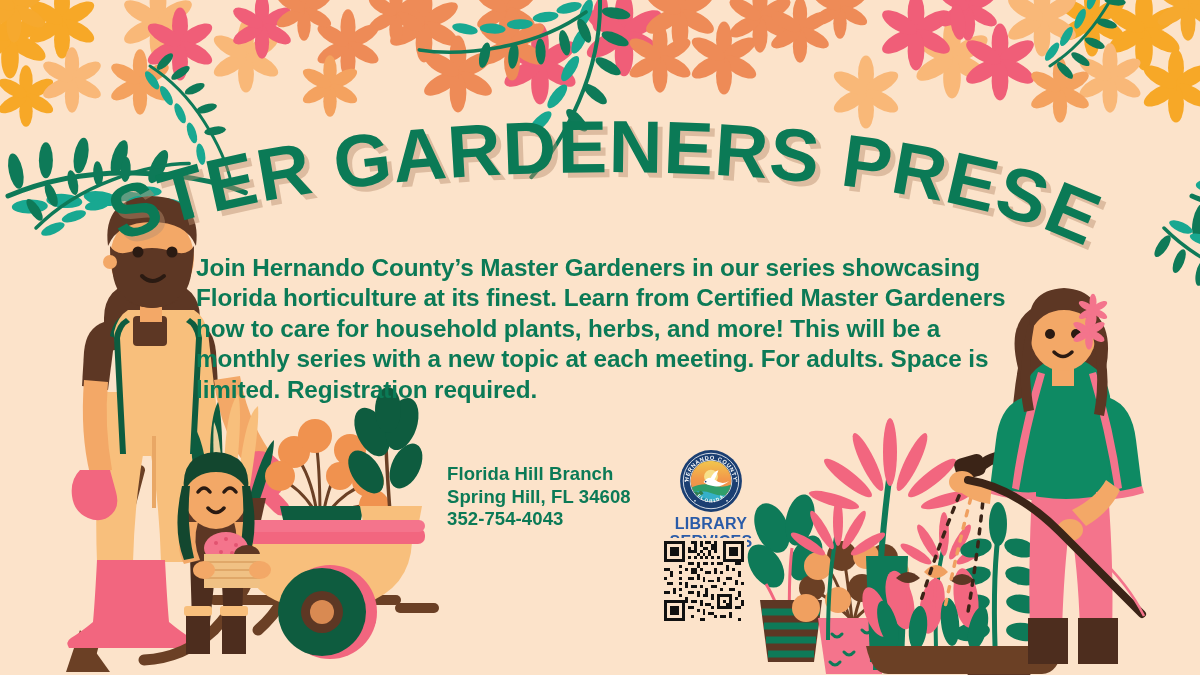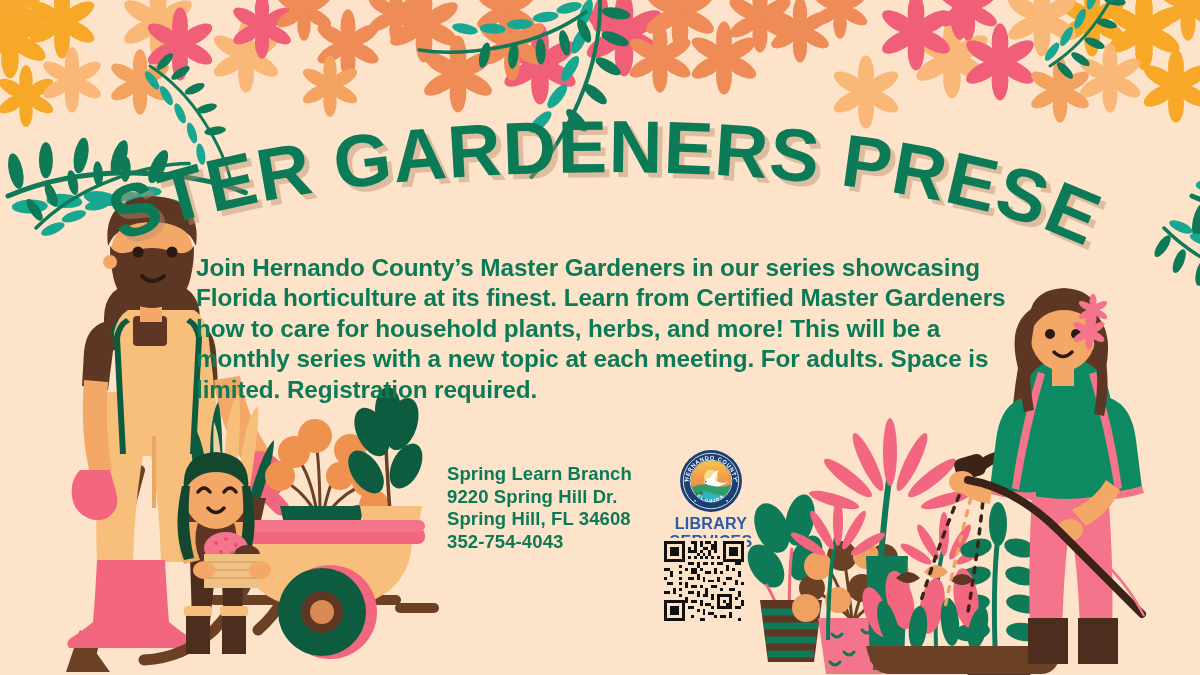--- a/index.html
+++ b/index.html
@@ -582,22 +582,21 @@
       </text>
       <text font-family="Liberation Sans, sans-serif" font-weight="bold" font-size="74" letter-spacing="1" fill="#0b7a56">
         <textPath href="#arcPath" startOffset="50%" text-anchor="middle">MASTER GARDENERS PRESENT</textPath>
       </text>
     </svg>
   </div>
 
   <div class="body-copy">Join Hernando County’s Master Gardeners in our series showcasing Florida horticulture at its finest. Learn from Certified Master Gardeners how to care for household plants, herbs, and more! This will be a monthly series with a new topic at each meeting. For adults. Space is limited. Registration required.</div>
 
   <div class="info-block">
-    <div>Spring Learn Branch</div>
-    <div>9220 Spring Hill Dr.</div>
+    <div>Florida Hill Branch</div>
     <div>Spring Hill, FL 34608</div>
     <div>352-754-4043</div>
     <div class="spacer"></div>
   </div>
 
   <div class="logo-block">
     <svg class="seal" width="64" height="64" viewBox="0 0 120 120" xmlns="http://www.w3.org/2000/svg">
       <defs>
         <path id="sealTop" d="M18,62 A42,42 0 0 1 102,62" fill="none"></path>
         <path id="sealBottom" d="M26,66 A34,34 0 0 0 94,66" fill="none"></path>

